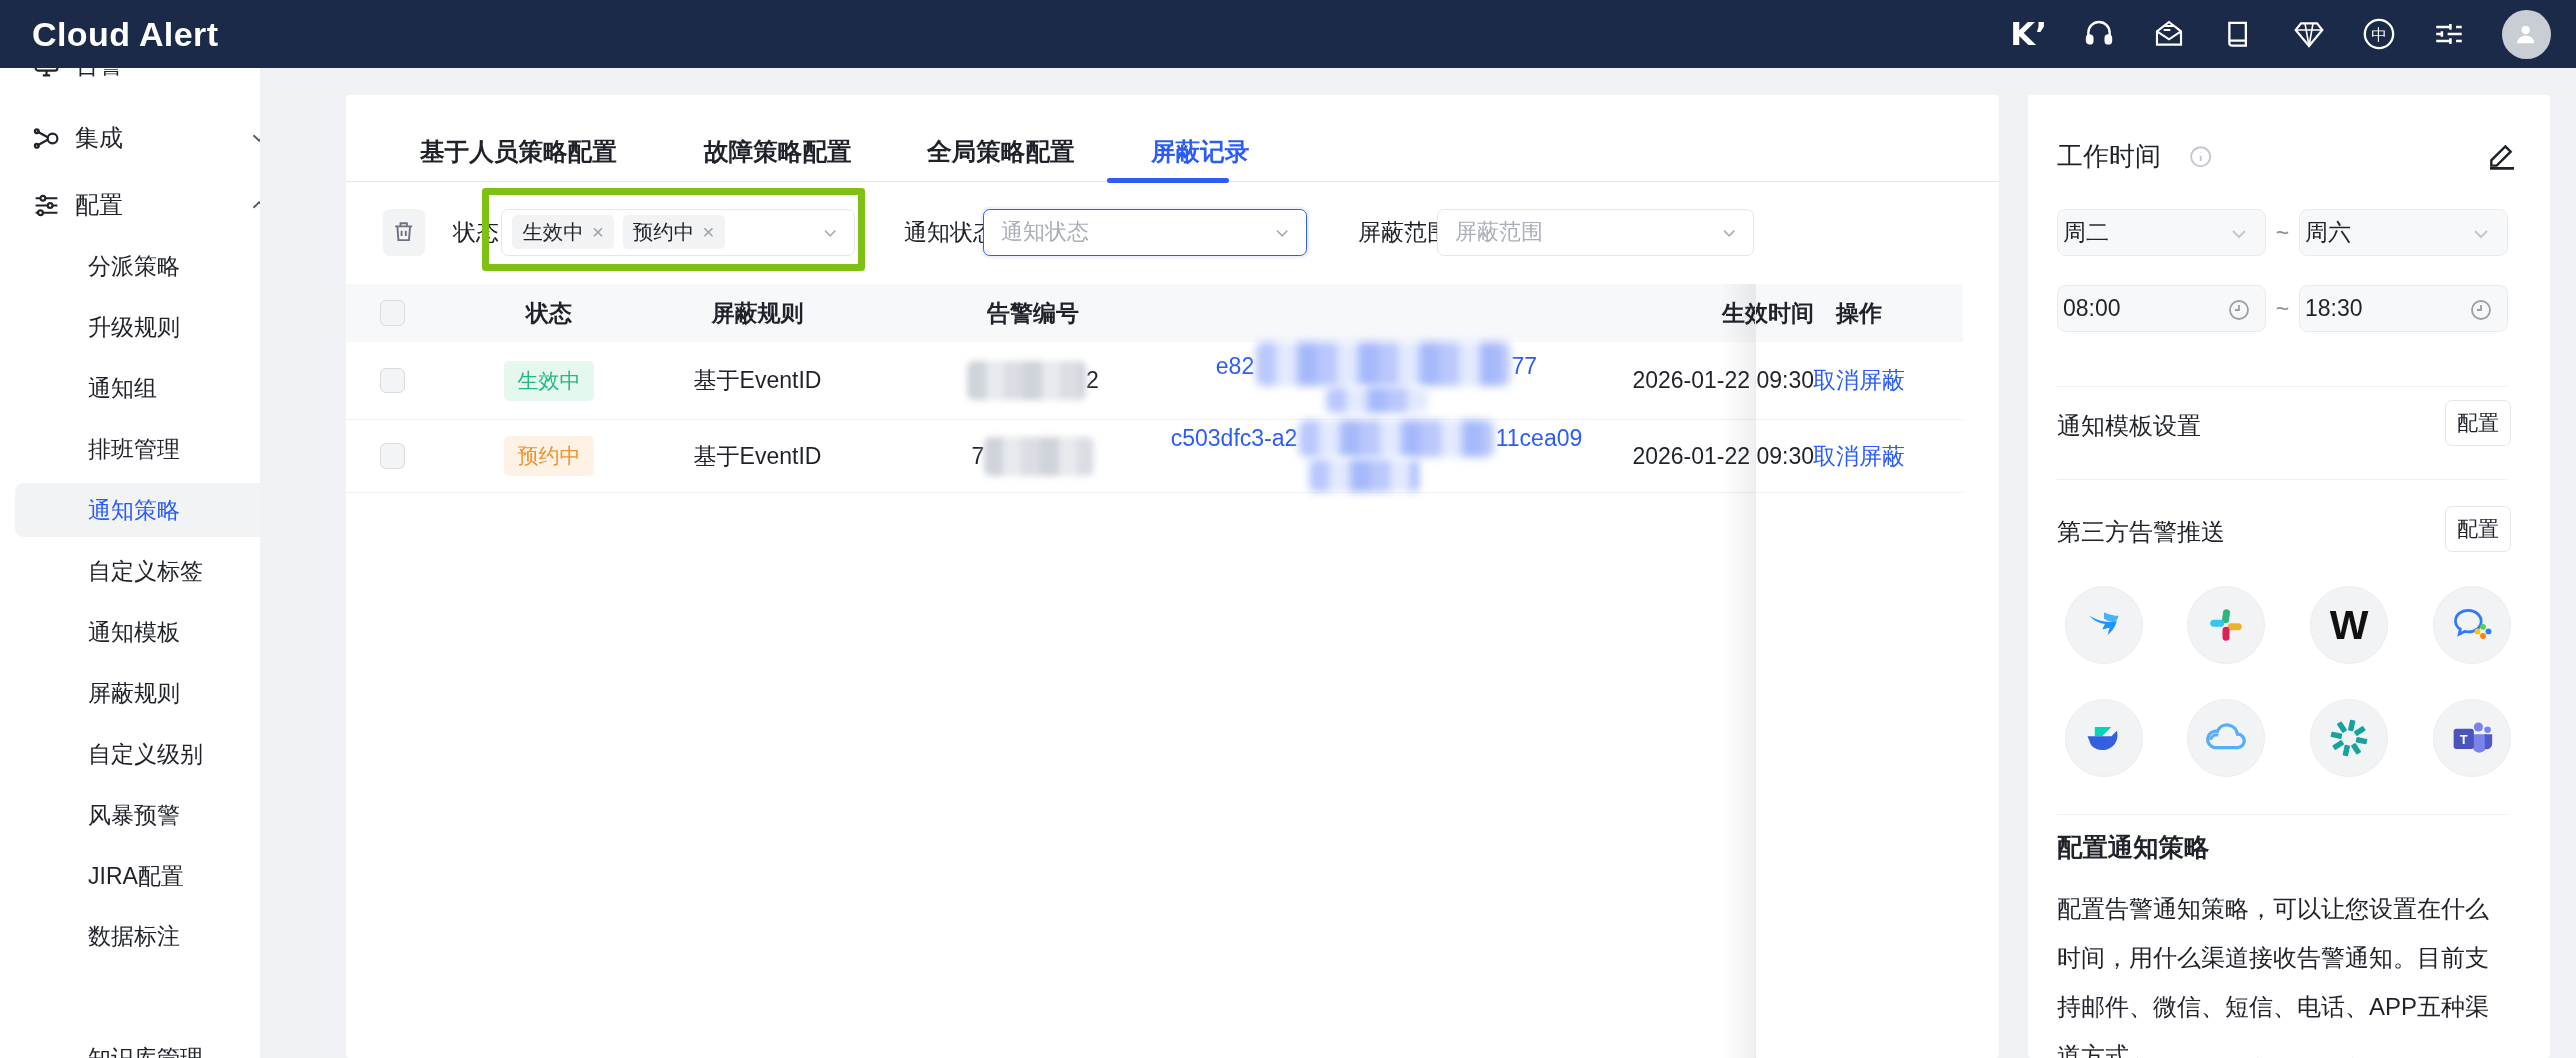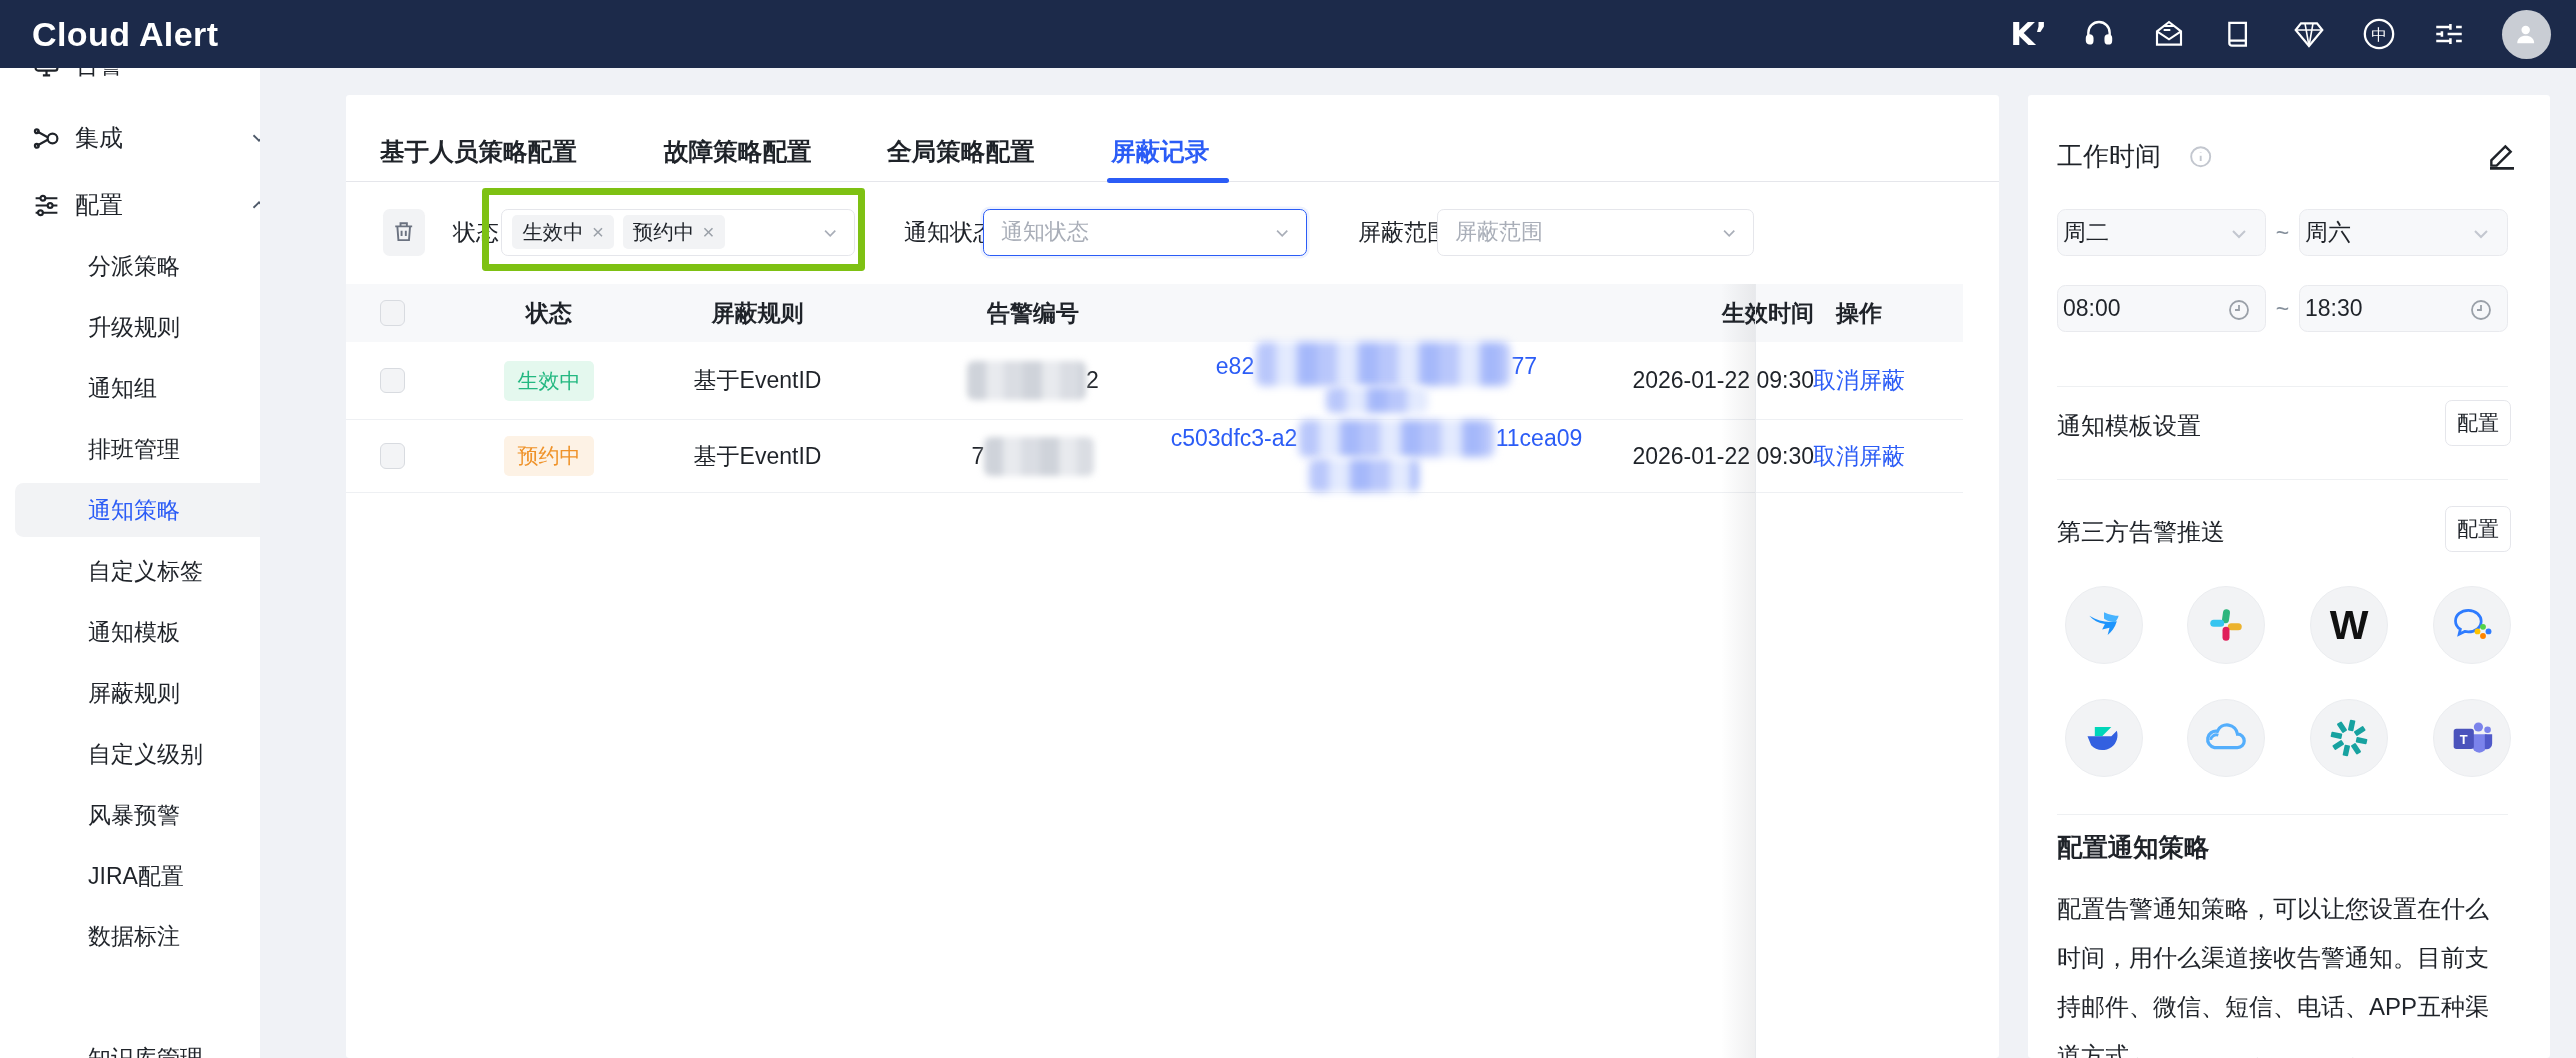--- a/index.html
+++ b/index.html
@@ -22,21 +22,21 @@
   .side-item .s-label { position:absolute; left:75px; }
   .side-item .s-chevron { position:absolute; left:248px; width:22px; height:22px; }
   .side-sub { position:absolute; left:0; width:315px; height:54px; display:flex; align-items:center; font-size:23px; color:#1f2329; cursor:pointer; }
   .side-sub .s-label { position:absolute; left:88px; }
   .side-sub.active { color:#2b5cf6; }
   .side-sub.active::before { content:""; position:absolute; left:15.3px; top:0; width:283px; height:54px; background:#f2f3f5; border-radius:8.5px; z-index:-1; }
 
   
   .card { position:absolute; left:346px; top:95px; width:1653px; height:963px; background:#fff; border-radius:3.4px; z-index:5; }
   .tabbar { position:absolute; left:0; top:0; width:1653px; height:87px; border-bottom:0.8px solid #e5e6eb; }
-  .tab { position:absolute; top:0; height:113px; display:flex; align-items:center; font-size:24.6px; font-weight:600; color:#1f2329; cursor:pointer; }
+  .tab { position:absolute; top:0; height:113px; display:flex; align-items:center; font-size:24.6px; font-weight:600; color:#1f2329; cursor:pointer;margin-left:40px; }
   .tab.t0 { left:34px; } .tab.t1 { left:318px; } .tab.t2 { left:541px; } .tab.t3 { left:765px; }
   .tab.active { color:#2b5cf6; }
   .tab-underline { position:absolute; left:761px; top:83px; width:122px; height:5.1px; background:#2b5cf6; border-radius:2.5px; }
 
   
   .filterbar { position:absolute; left:0; top:112px; width:1653px; height:51px; }
   .trash-btn { position:absolute; left:37px; top:1.7px; width:42px; height:47px; background:#f2f3f5; border-radius:6.8px; display:flex; align-items:center; justify-content:center; cursor:pointer; }
   .f-label { position:absolute; top:0; height:51px; display:flex; align-items:center; font-size:23px; color:#1f2329; }
   .lbl-status { left:107px; } .lbl-notify { left:558px; } .lbl-scope { left:1012px; }
   .sel { position:absolute; top:1.7px; height:47px; background:#fff; border:0.8px solid #e5e6eb; border-radius:6.8px; display:flex; align-items:center; cursor:pointer; }

